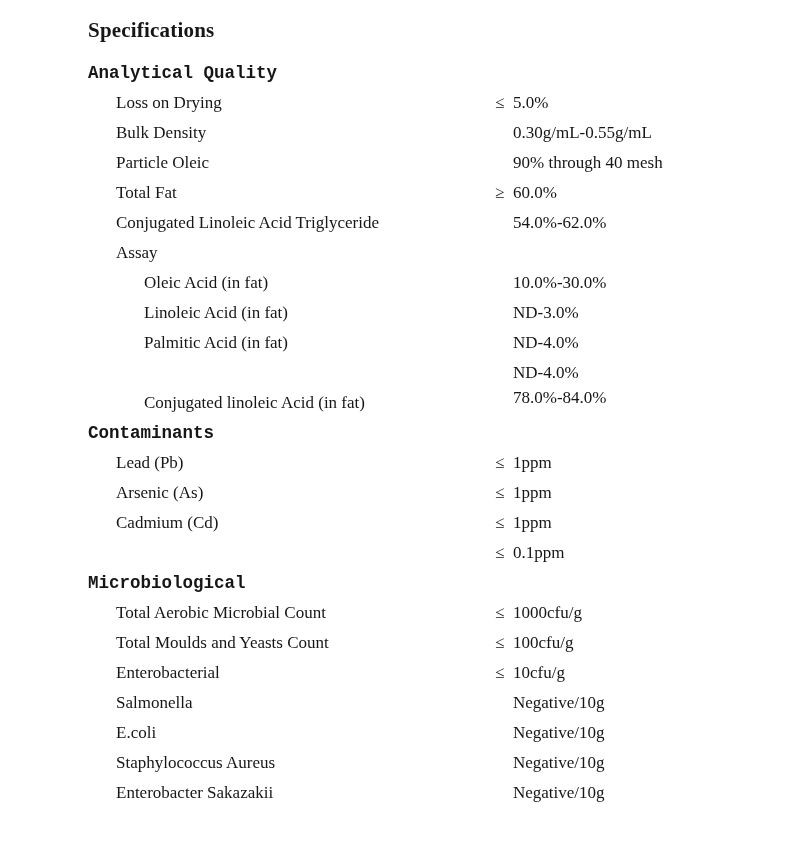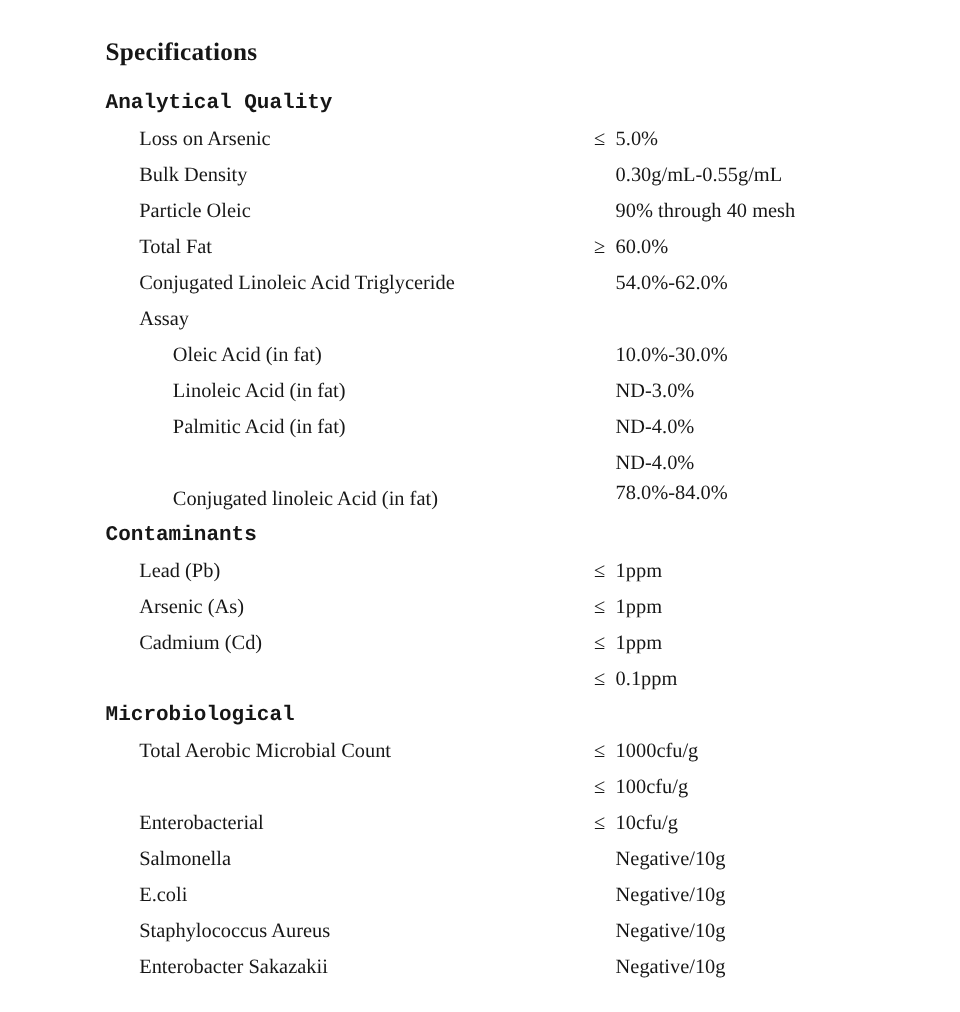--- a/index.html
+++ b/index.html
@@ -8,21 +8,21 @@
   }
   html,body{margin:0;padding:0;}
   body{
     width:800px;height:843px;
     background:var(--bg);
     color:var(--text);
     font-family:"Liberation Serif","DejaVu Serif",serif;
     overflow:hidden;
   }
   .doc{
-    padding:29px 0 0 88px;
+    padding:16px 0 0 88px;
     width:712px;
     position:relative;
   }
   .title{
     font-size:21px;
     font-weight:bold;
     line-height:28px;
     margin:0 0 14px 0;
     letter-spacing:.2px;
   }
@@ -59,21 +59,21 @@
 </head>
 <body>
 
 <div class="doc">
   <h1 class="title">Specifications</h1>
   <div id="sections">
   <section>
     <h2 class="section-heading">Analytical Quality</h2>
     <div class="rows">
   <div class="row">
-    <span class="label indent-1">Loss on Arsenic</span>
+    <span class="label indent-1">Loss on Drying</span>
     <span class="op">≤</span>
     <span class="val">5.0%</span>
   </div>
 
   <div class="row">
     <span class="label indent-1">Bulk Density</span>
     <span class="op"></span>
     <span class="val">0.30g/mL-0.55g/mL</span>
   </div>
 
@@ -163,20 +163,21 @@
   <section>
     <h2 class="section-heading">Microbiological</h2>
     <div class="rows">
   <div class="row">
     <span class="label indent-1">Total Aerobic Microbial Count</span>
     <span class="op">≤</span>
     <span class="val">1000cfu/g</span>
   </div>
 
   <div class="row">
+    <span class="label indent-1">Total Moulds and Yeasts Count</span>
     <span class="op">≤</span>
     <span class="val">100cfu/g</span>
   </div>
 
   <div class="row">
     <span class="label indent-1">Enterobacterial</span>
     <span class="op">≤</span>
     <span class="val">10cfu/g</span>
   </div>
 

